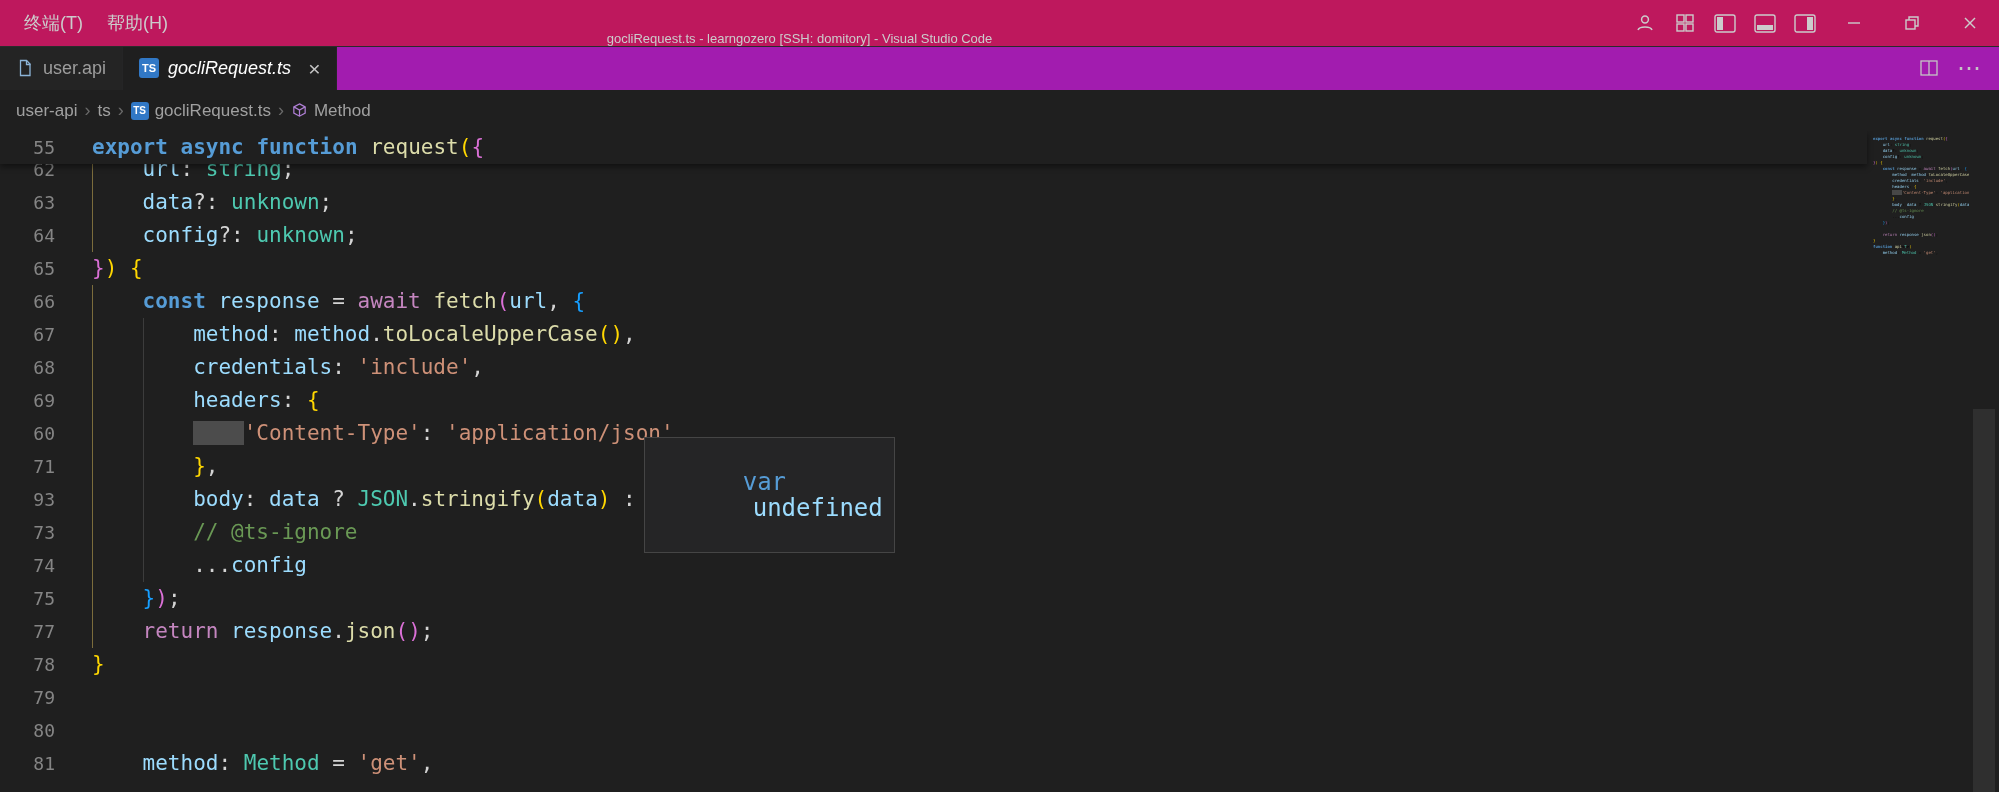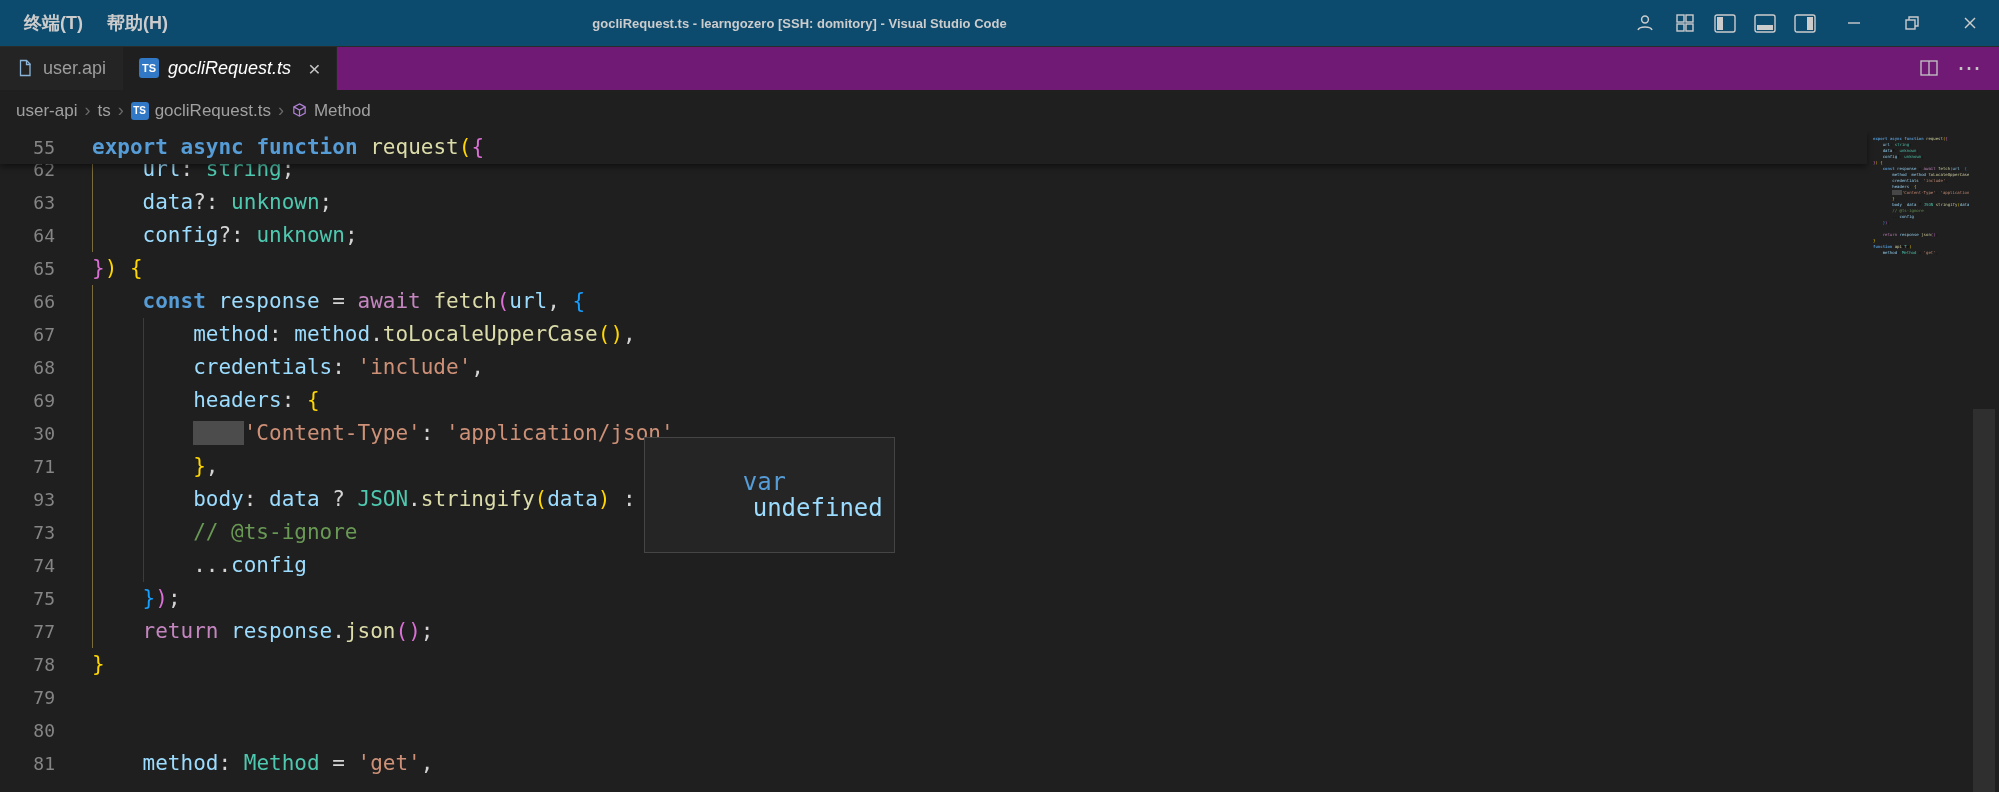--- a/index.html
+++ b/index.html
@@ -1,32 +1,32 @@
 <!DOCTYPE html>
 <html><head>
 <meta charset="utf-8">
 <style>
   * { box-sizing: border-box; margin: 0; padding: 0; }
   html,body { width:1999px; height:792px; background:#1f1f1f; overflow:hidden;
     font-family:"Liberation Sans", sans-serif; -webkit-user-select:none; user-select:none; }
   .app { width:1999px; height:792px; display:flex; flex-direction:column; }
 
   
-  .titlebar { height:46px; flex:0 0 46px; background:#0c4a6e; display:flex; align-items:center;
-    color:#cccccc; font-size:18px; position:relative; box-shadow:0 1px 0 #2b2b2b; z-index:30;font-weight:bold; }
+  .titlebar { height:46px; flex:0 0 46px; background:#be185d; display:flex; align-items:flex-end;
+    color:#cccccc; font-size:18px; position:relative; box-shadow:0 1px 0 #2b2b2b; z-index:30; }
   .menu { display:flex; padding-left:12px; }
   .menu-item { padding:0 12px; line-height:46px; white-space:nowrap; }
   .title-center { position:absolute; left:160px; right:560px; text-align:center; color:#cccccc;
     font-size:13px; white-space:nowrap; overflow:hidden; pointer-events:none; }
   .tb-right { margin-left:auto; display:flex; align-items:center; height:46px; }
   .tb-icon { width:40px; height:46px; display:flex; align-items:center; justify-content:center; }
   .win-btn { width:58px; height:46px; display:flex; align-items:center; justify-content:center; }
 
   
-  .tabbar { height:44px; flex:0 0 44px; background:#701a75; display:flex; align-items:stretch; }
+  .tabbar { height:44px; flex:0 0 44px; background:#a21caf; display:flex; align-items:stretch; }
   .tab { display:flex; align-items:center; gap:9px; padding:0 16px; font-size:18px;
     border-right:1px solid #252526; white-space:nowrap; }
   .tab.t-inactive { background:#242424; color:#9d9d9d; }
   .tab.t-active { background:#1f1f1f; color:#ffffff; }
   .tab.t-active .tab-label { font-style:italic; }
   .tab-close { margin-left:8px; color:#c5c5c5; font-size:21px; line-height:1; }
   .ts-badge { width:20px; height:20px; border-radius:3px; background:#3178c6; color:#ffffff;
     font-size:11px; font-weight:bold; display:flex; align-items:center; justify-content:center; }
   .tab-actions { margin-left:auto; display:flex; align-items:center; gap:18px; padding-right:18px; color:#c5c5c5; }
   .more-dots { font-size:24px; line-height:1; }
@@ -227,21 +227,21 @@
         </div>
         <div class="code-row">
           <span class="ln">68</span>
           <span class="code"><span class="tok tok-ig-a">    </span><span class="tok tok-ig">    </span><span class="tok tok-var">credentials</span><span class="tok tok-txt">: </span><span class="tok tok-str">'include'</span><span class="tok tok-txt">,</span></span>
         </div>
         <div class="code-row">
           <span class="ln">69</span>
           <span class="code"><span class="tok tok-ig-a">    </span><span class="tok tok-ig">    </span><span class="tok tok-var">headers</span><span class="tok tok-txt">: </span><span class="tok tok-b1">{</span></span>
         </div>
         <div class="code-row">
-          <span class="ln">30</span>
+          <span class="ln">60</span>
           <span class="code"><span class="tok tok-ig-a">    </span><span class="tok tok-ig">    </span><span class="tok tok-ws-hl">    </span><span class="tok tok-str">'Content-Type'</span><span class="tok tok-txt">: </span><span class="tok tok-str">'application/json'</span></span>
         </div>
         <div class="code-row">
           <span class="ln">71</span>
           <span class="code"><span class="tok tok-ig-a">    </span><span class="tok tok-ig">    </span><span class="tok tok-b1">}</span><span class="tok tok-txt">,</span></span>
         </div>
         <div class="code-row">
           <span class="ln">93</span>
           <span class="code"><span class="tok tok-ig-a">    </span><span class="tok tok-ig">    </span><span class="tok tok-var">body</span><span class="tok tok-txt">: </span><span class="tok tok-var">data</span><span class="tok tok-txt"> ? </span><span class="tok tok-type">JSON</span><span class="tok tok-txt">.</span><span class="tok tok-fn">stringify</span><span class="tok tok-b1">(</span><span class="tok tok-var">data</span><span class="tok tok-b1">)</span><span class="tok tok-txt"> : </span><span class="tok tok-kw tok-hl">undefined</span><span class="tok tok-txt">,</span></span>
         </div>

